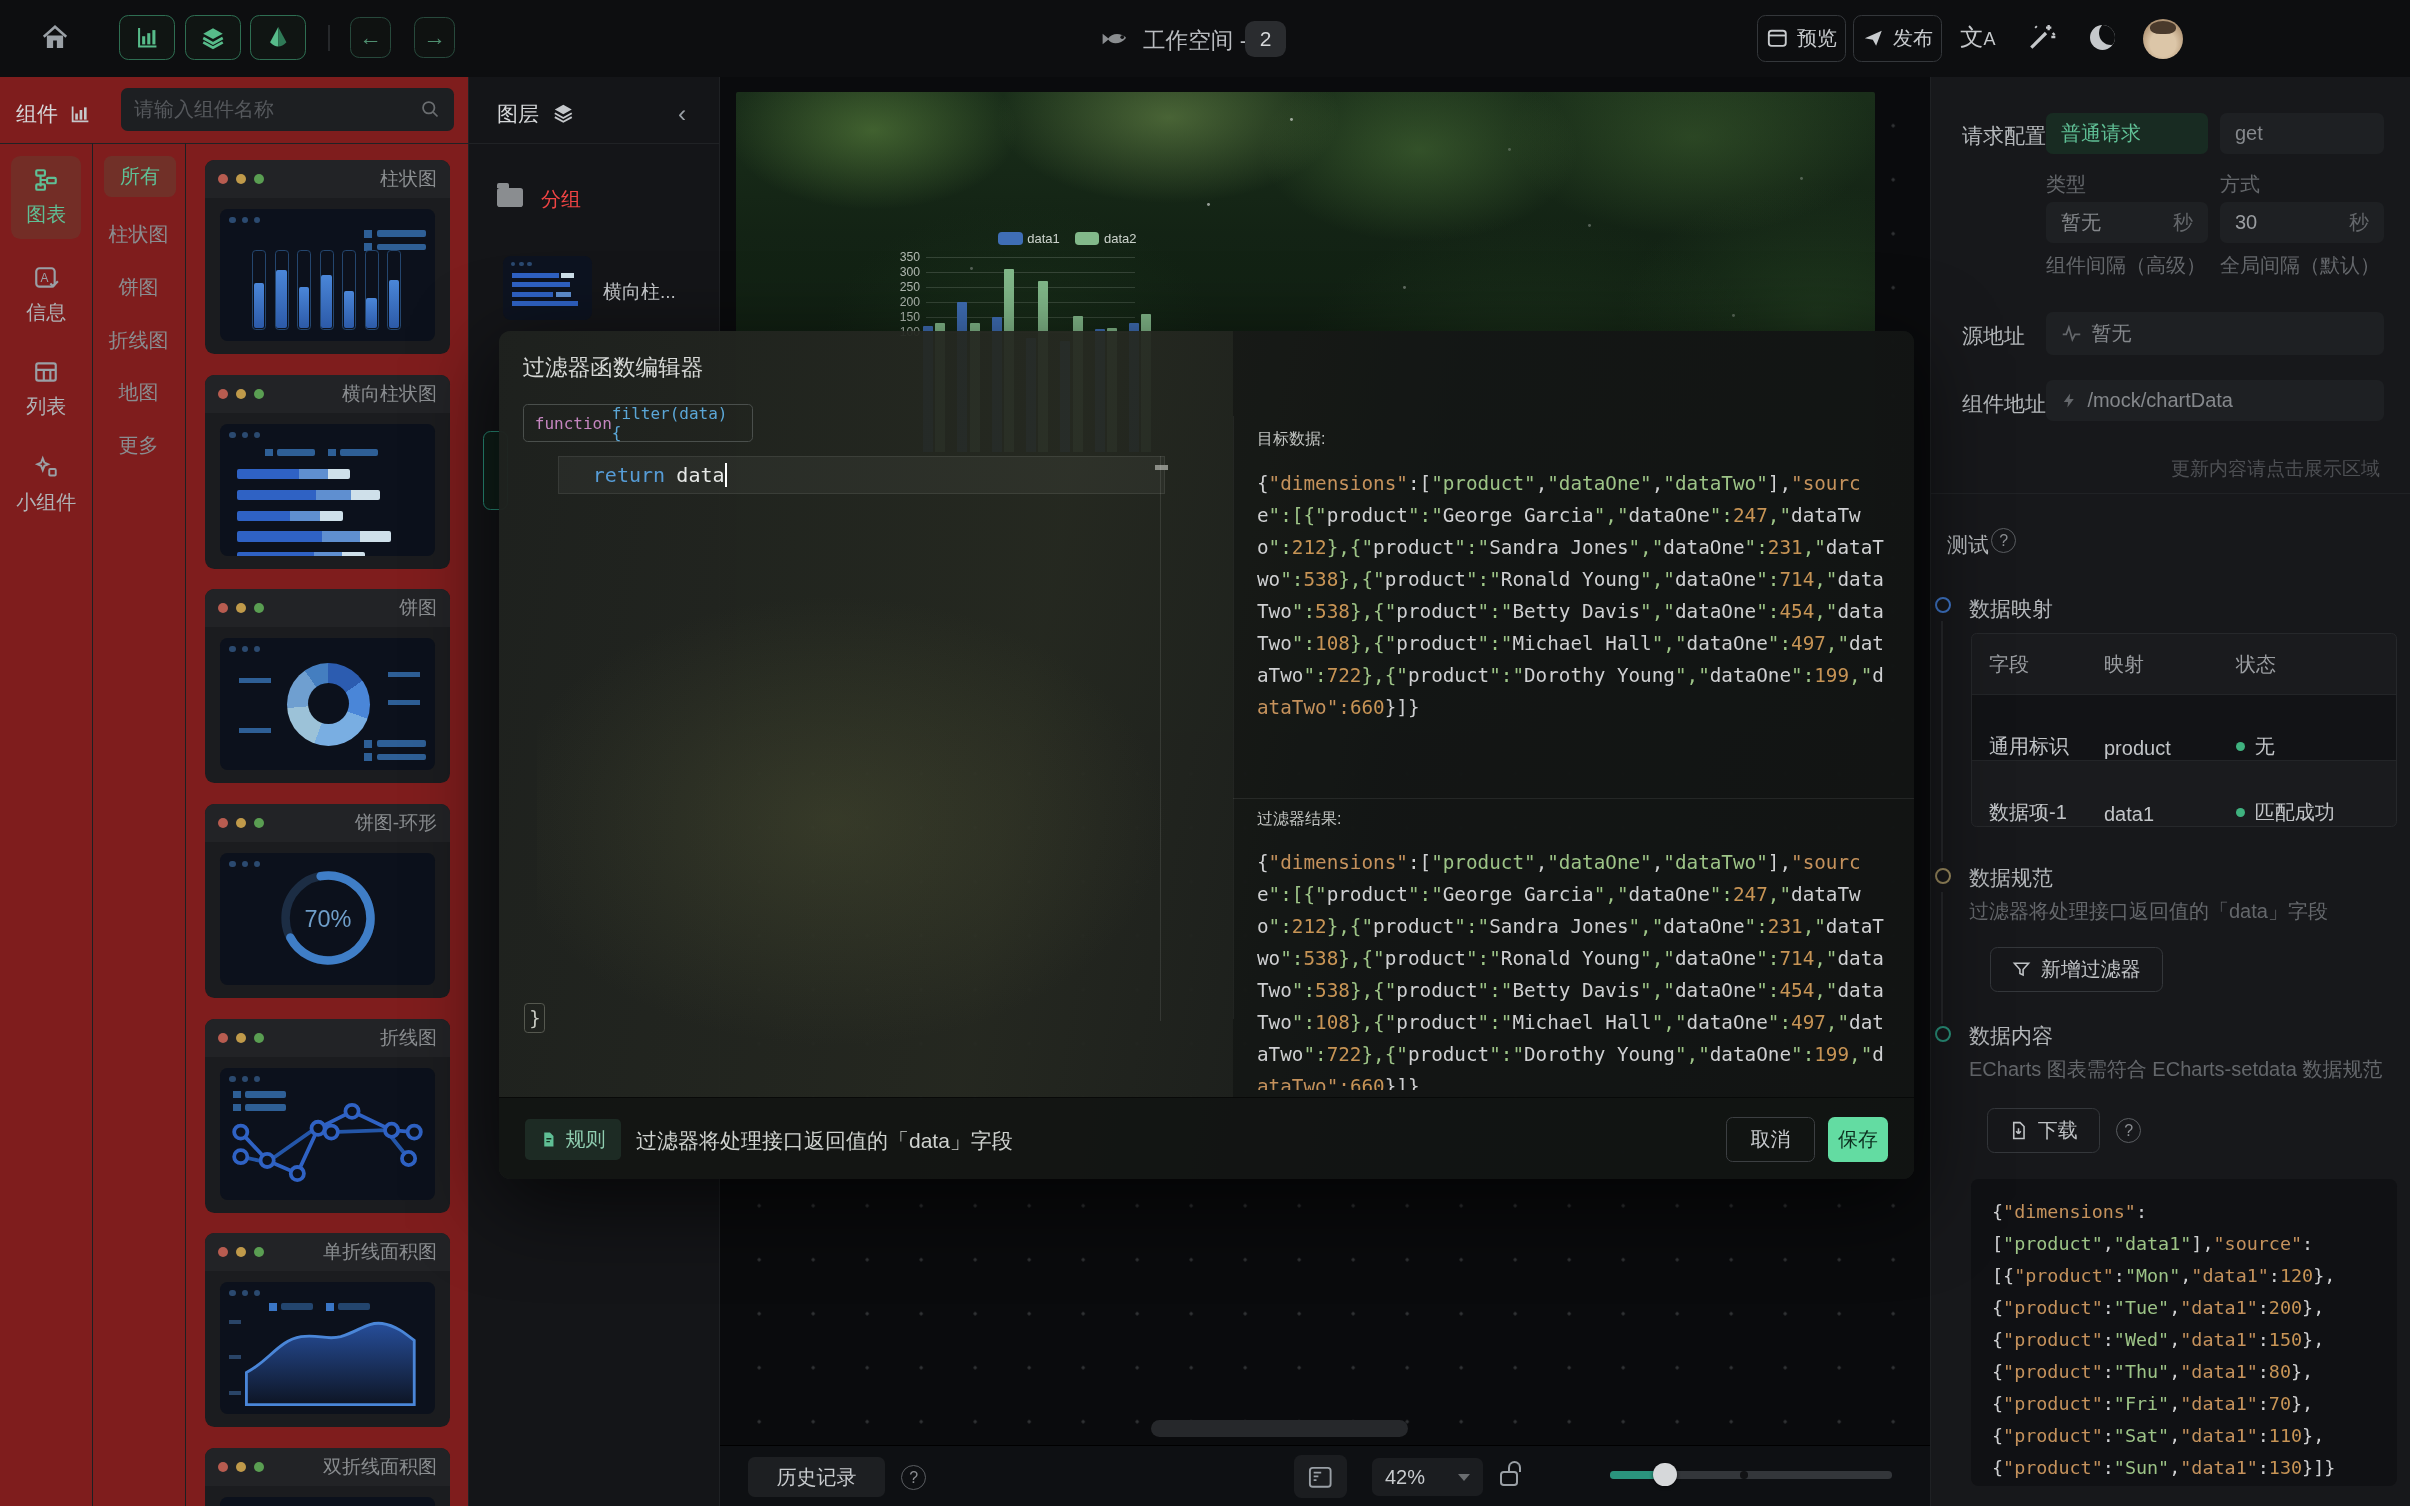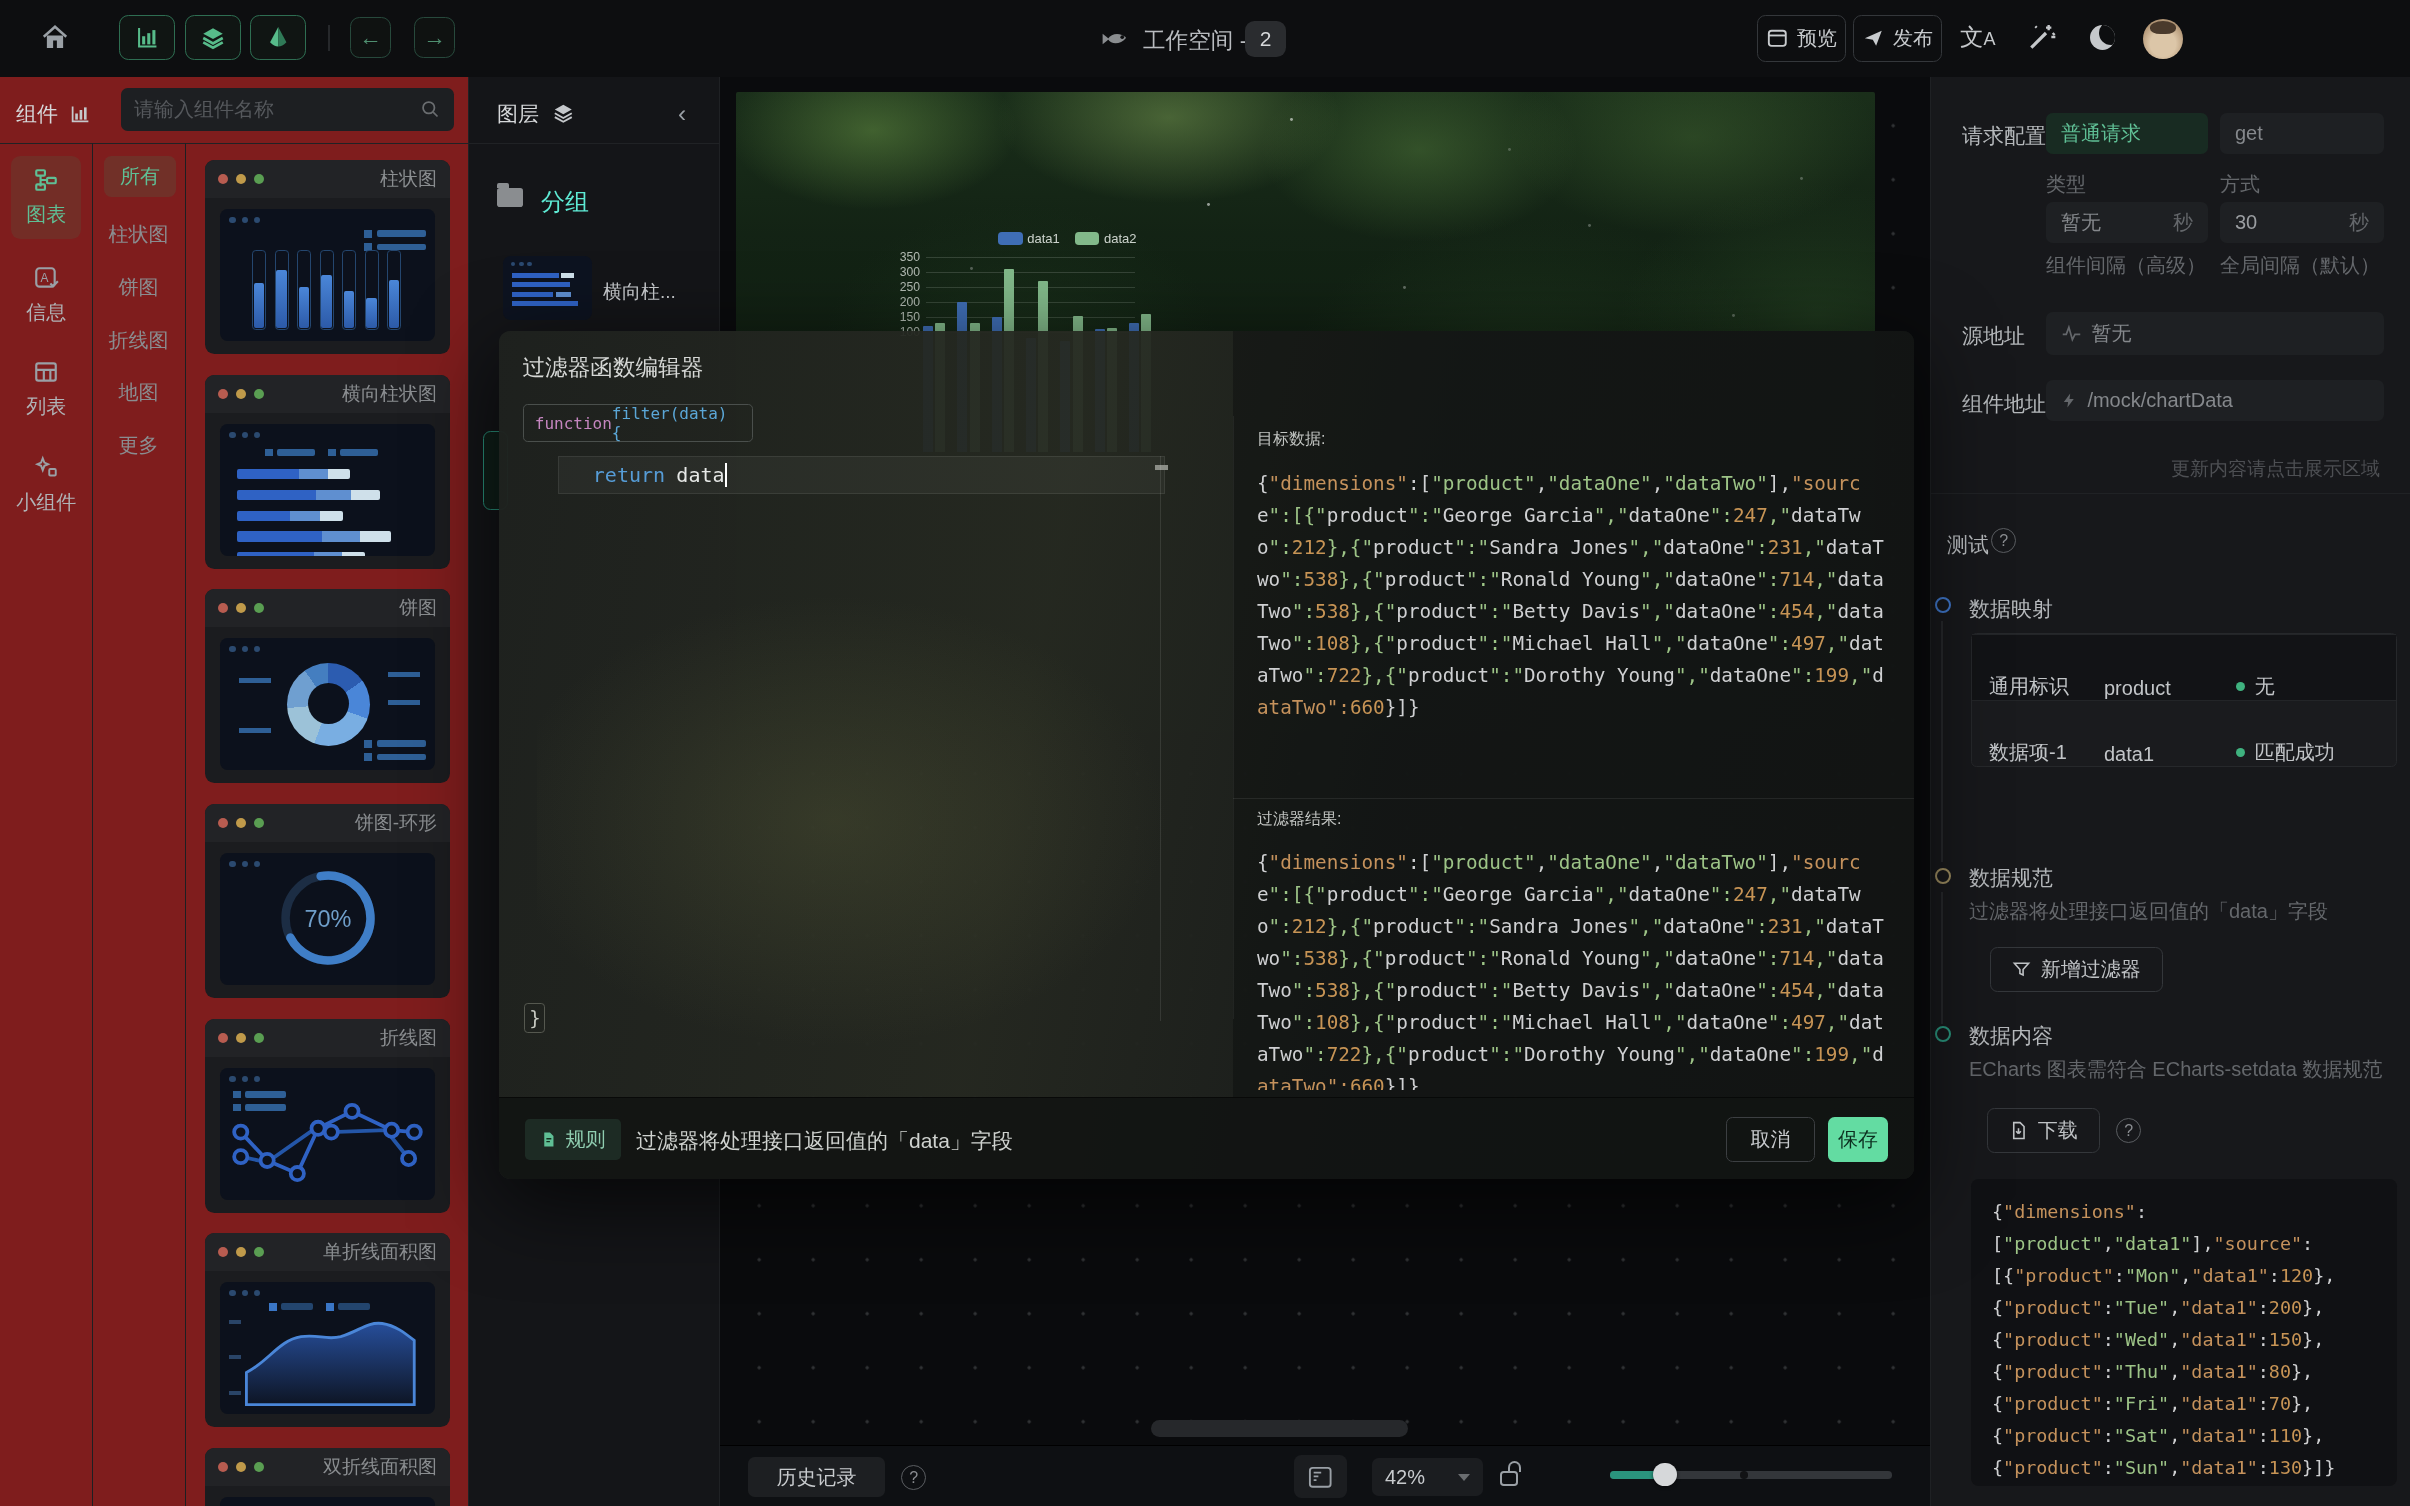--- a/index.html
+++ b/index.html
@@ -527,21 +527,21 @@
 <div id="layer-panel">
   <div class="abs" style="left:28px;top:22.6px;font-size:21px;color:#d6d8da">图层</div>
   <svg class="abs" style="left:83px;top:24.5px" width="22.6" height="22.6" viewBox="0 0 24 24">
       <path d="M12 3 21 8l-9 5-9-5z" fill="#c5c8cb"></path>
       <path d="M3 12l9 5 9-5M3 16l9 5 9-5" stroke="#c5c8cb" stroke-width="2" fill="none"></path>
     </svg>
   <div class="abs" style="left:209px;top:22.6px;font-size:24.5px;color:#9aa0a6">‹</div>
   <div class="hdr-divider"></div>
 
   <div class="folder"></div>
-  <div class="abs" style="left:72px;top:109px;font-size:24px;color:#5eead4">分组</div>
+  <div class="abs" style="left:72px;top:109px;font-size:20px;color:#ef4444">分组</div>
 
   <div class="layer-thumb">
     <div class="abs" style="left:7.5px;top:5.6px;display:flex;gap:3.8px">
         <i class="dot" style="width:4.7px;height:4.7px;background:#2b4a70"></i>
         <i class="dot" style="width:4.7px;height:4.7px;background:#2b4a70"></i>
         <i class="dot" style="width:4.7px;height:4.7px;background:#2b4a70"></i>
       </div>
     <div class="abs" style="left:9.4px;top:17px;width:47px;height:4.7px;background:#2f62c4"></div>
     <div class="abs" style="left:58px;top:17px;width:13px;height:4.7px;background:#cfe0ea"></div>
     <div class="abs" style="left:9.4px;top:26px;width:58px;height:4.7px;background:#2f62c4"></div>
@@ -664,20 +664,25 @@
   <div class="rp-hint" style="top:379px">更新内容请点击展示区域</div>
   <div class="rp-divider" style="top:416px"></div>
 
   <div class="rp-label" style="left:16px;top:454px">测试</div>
   <div class="qmark abs" style="left:60px;top:451px">?</div>
 
   <div class="bullet" style="top:520px"></div>
   <div class="tline" style="top:544px;height:241px"></div>
   <div class="rp-label" style="left:38px;top:518px">数据映射</div>
   <div class="map-table">
+    <div class="thr">
+      <span class="c1">字段</span>
+      <span class="c2">映射</span>
+      <span class="c3">状态</span>
+    </div>
     <div class="tr row-dark">
       <span class="c1">通用标识</span>
       <span class="c2">product</span>
       <span class="c3">
           <i class="gdot"></i>
           <span>无</span>
         </span>
     </div>
     <div class="tr">
       <span class="c1">数据项-1</span>

